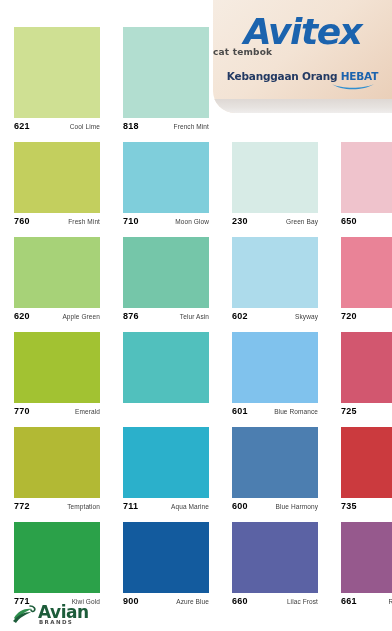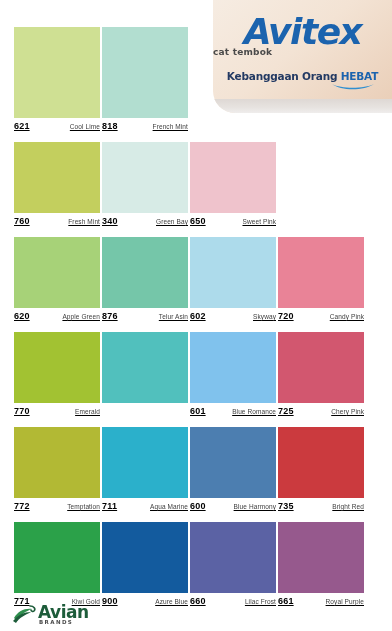--- a/index.html
+++ b/index.html
@@ -93,24 +93,23 @@
 
   
   #swatch-grid {
     position: absolute;
     top: 27px;
     left: 14px;
     width: 368px;
   }
   .swatch-row {
     display: flex;
-    gap: 2px;
+    gap: 23px;
     margin-bottom: 7px;
     height: 88px;
-    text-decoration: underline;
   }
   .swatch-cell {
     width: 86px;
     display: flex;
     flex-direction: column;
   }
   .swatch-chip {
     width: 86px;
     height: 71px;
     flex: none;
@@ -189,23 +188,30 @@
       </div>
       <div class="swatch-row">
         <div class="swatch-cell">
           <div class="swatch-chip" style="background: rgb(195, 207, 94);"></div>
           <div class="swatch-meta">
             <span class="swatch-code">760</span>
             <span class="swatch-name">Fresh Mint</span>
           </div>
         </div>
         <div class="swatch-cell">
+          <div class="swatch-chip" style="background: rgb(127, 206, 219);"></div>
+          <div class="swatch-meta">
+            <span class="swatch-code">710</span>
+            <span class="swatch-name">Moon Glow</span>
+          </div>
+        </div>
+        <div class="swatch-cell">
           <div class="swatch-chip" style="background: rgb(215, 235, 230);"></div>
           <div class="swatch-meta">
-            <span class="swatch-code">340</span>
+            <span class="swatch-code">230</span>
             <span class="swatch-name">Green Bay</span>
           </div>
         </div>
         <div class="swatch-cell">
           <div class="swatch-chip" style="background: rgb(239, 195, 204);"></div>
           <div class="swatch-meta">
             <span class="swatch-code">650</span>
             <span class="swatch-name">Sweet Pink</span>
           </div>
         </div>

